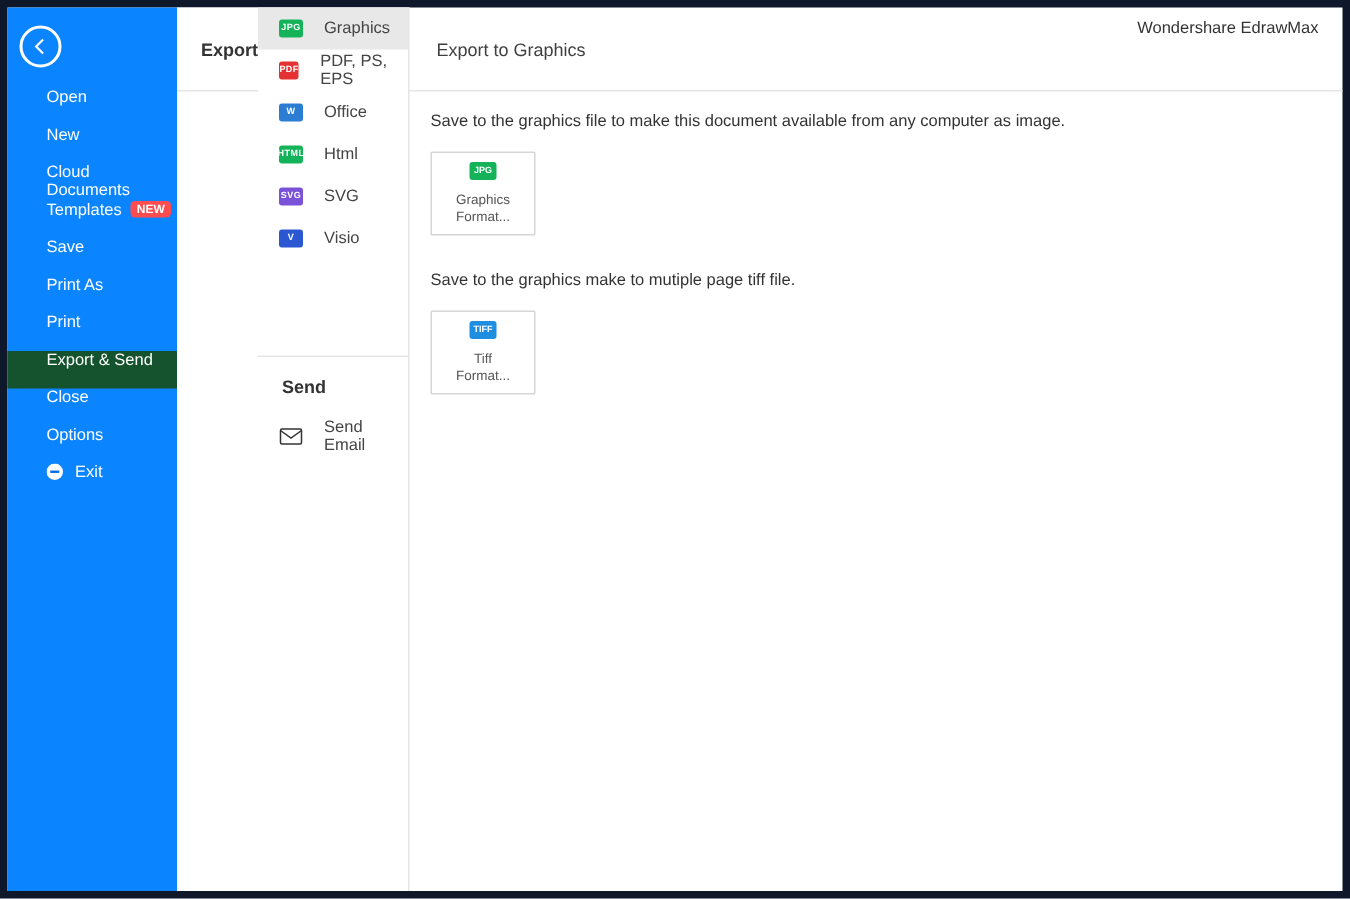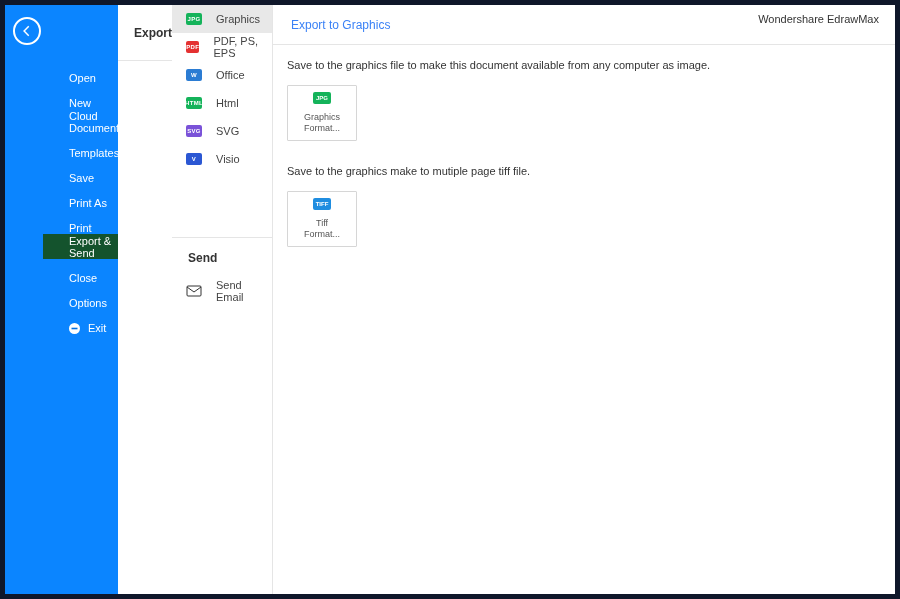--- a/index.html
+++ b/index.html
@@ -4,21 +4,21 @@
 <style>
   * { box-sizing: border-box; margin: 0; padding: 0; }
   html, body { width: 900px; height: 599px; font-family: "Segoe UI", Arial, sans-serif; font-size: 11px; color: #333; }
   .app { width: 900px; height: 599px; display: flex; border: 5px solid #0f172a; background: #fff; position: relative; }
   .app-title { position: absolute; top: 8px; right: 16px; font-size: 11px; color: #333; }
 
   
   .sidebar { width: 113px; background: #0b85ff; color: #fff; display: flex; flex-direction: column; padding-top: 8px; }
   .back-btn { width: 28px; height: 28px; border: 2px solid #fff; border-radius: 50%; margin: 4px 0 14px 8px; display:flex; align-items:center; justify-content:center; cursor:pointer; }
   .back-btn svg { stroke:#fff; }
-  .side-item { height: 25px; display:flex; align-items:flex-end; padding-left: 26px; font-size: 11px; cursor:pointer;margin-left:38px; }
+  .side-item { height: 25px; display:flex; align-items:flex-start; padding-left: 26px; font-size: 11px; cursor:pointer; }
   .side-item.active { background: #14532d; }
   .side-item .icon { width:11px; height:11px; margin-right:8px; display:inline-flex; align-items:center; justify-content:center; }
   .side-item .icon svg circle { fill:#fff; }
   .side-item .icon svg rect { fill:#006ee0; }
   .side-item.exit { padding-left: 26px; }
   .badge { background:#ff4d4f; color:#fff; font-size:8px; border-radius:3px; padding:1px 4px; margin-left:6px; font-weight:bold; }
 
   
   .midcol { width: 155px; background:#fff; border-right:1px solid #e5e5e5; display:flex; flex-direction:row; }
   .mid-header { height: 56px; display:flex; align-items:center; padding-left:16px; font-size:12px; font-weight:bold; border-bottom:1px solid #e5e5e5; }
@@ -30,21 +30,21 @@
   .ic-jpg { background:#14b35a; }
   .ic-pdf { background:#e43131; }
   .ic-w   { background:#2b7cd3; }
   .ic-html{ background:#14b35a; }
   .ic-svg { background:#7a52d8; }
   .ic-v   { background:#2b57d3; }
   .mid-item .mailicon { width:16px; height:14px; margin-right:14px; }
 
   
   .main { flex:1; display:flex; flex-direction:column; }
-  .main-header { height:40px; display:flex; align-items:center; padding-left:18px; font-size:12px; color:#3b82f6; border-bottom:1px solid #e5e5e5; }
+  .main-header { height:56px; display:flex; align-items:center; padding-left:18px; font-size:12px; color:#404040; border-bottom:1px solid #e5e5e5; }
   .main-body { padding:14px 14px; }
   .desc { font-size:11px; color:#333; margin-bottom:14px; }
   .tile { width:70px; height:56px; border:1px solid #d6d6d6; border-radius:1px; display:flex; flex-direction:column; align-items:center; justify-content:center; cursor:pointer; margin-bottom:24px; }
   .tile .ticon { width:18px; height:12px; border-radius:2px; margin-bottom:8px; display:flex; align-items:center; justify-content:center; color:#fff; font-size:6px; font-weight:bold; }
   .tile .tlabel { font-size:9px; color:#555; text-align:center; line-height:1.2; white-space:pre-line; }
   .tic-jpg { background:#14b35a; }
   .tic-tiff{ background:#1f8de0; }
 </style>
 </head>
 <body>

